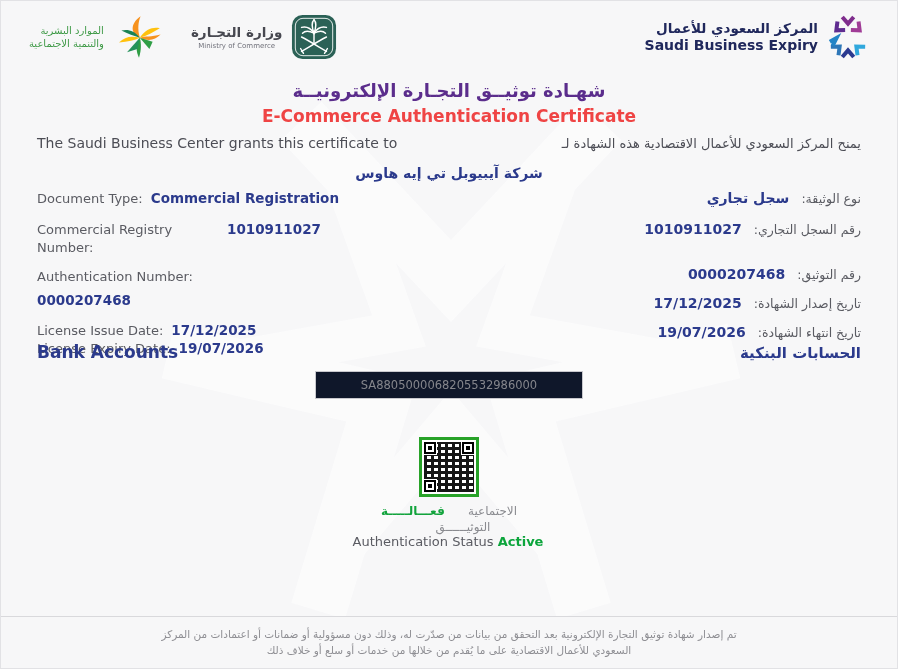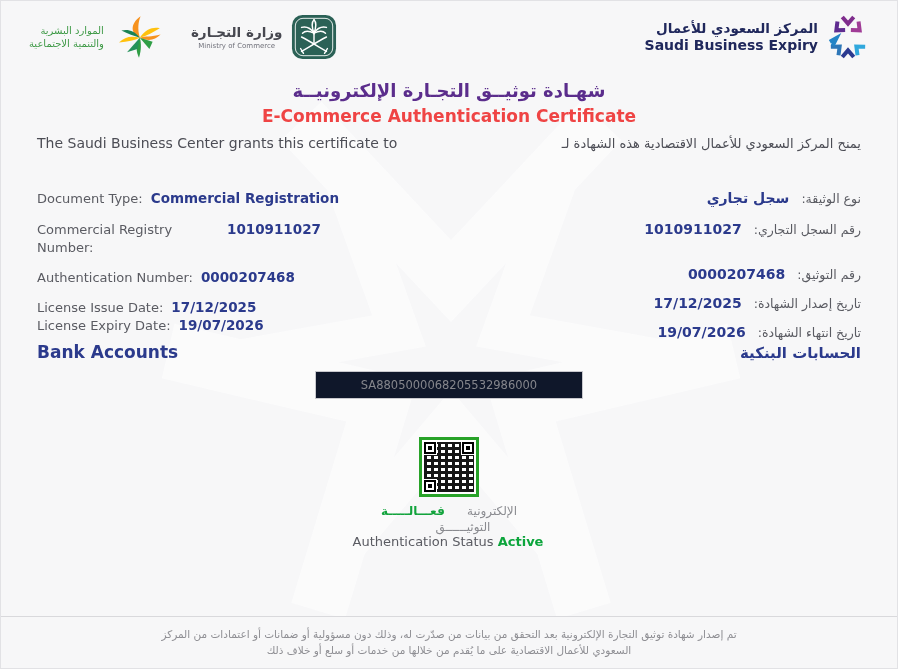--- a/index.html
+++ b/index.html
@@ -32,21 +32,21 @@
   .company{position:absolute;top:164px;left:0;width:100%;text-align:center;font-size:14px;font-weight:bold;color:#2b3a8c;direction:rtl;}
   
   .fields-en{position:absolute;left:36px;top:189px;width:420px;}
   .frow{display:flex;align-items:baseline;gap:8px;}
   .frow .lbl{font-size:13px;color:#5a5b62;}
   .frow .val{font-size:13.5px;font-weight:bold;color:#2b3a8c;}
   .frow.r1{margin-bottom:15px;}
   .frow.r2{margin-bottom:12px;}
   .frow.r2 .lbl{width:152px;line-height:1.4;}
   .frow.r2 .val{margin-left:30px;}
-  .frow.r3{margin-bottom:14px;}
+  .frow.r3{margin-bottom:14px;flex-direction:column;}
   .frow.r4{margin-bottom:2px;}
   .fields-ar{position:absolute;right:36px;top:189px;direction:rtl;text-align:right;}
   .arow{display:flex;align-items:baseline;gap:12px;justify-content:flex-start;}
   .arow .lbl{font-size:12.5px;color:#5a5b62;}
   .arow .val{font-size:14px;font-weight:bold;color:#2b3a8c;}
   .arow.r1{margin-bottom:15px;}
   .arow.r2{margin-bottom:29px;}
   .arow.r3{margin-bottom:13px;}
   .arow.r4{margin-bottom:13px;}
   
@@ -166,20 +166,21 @@
 
   <div class="titles">
     <h1 class="title-ar">شهـادة توثيــق التجـارة الإلكترونيــة</h1>
     <h2 class="title-en">E-Commerce Authentication Certificate</h2>
   </div>
 
   <div class="grant">
     <div class="grant-en">The Saudi Business Center grants this certificate to</div>
     <div class="grant-ar">يمنح المركز السعودي للأعمال الاقتصادية هذه الشهادة لـ</div>
   </div>
+  <div class="company">شركة آيبيوبل تي إيه هاوس</div>
 
   <div class="fields-en">
     <div class="frow r1">
       <span class="lbl">Document Type:</span>
       <span class="val">Commercial Registration</span>
     </div>
     <div class="frow r2">
       <span class="lbl">Commercial Registry Number:</span>
       <span class="val">1010911027</span>
     </div>
@@ -231,21 +232,21 @@
       <div class="qr-inner">
         <div class="finder tl"></div>
         <div class="finder tr"></div>
         <div class="finder bl"></div>
       </div>
     </div>
   </div>
 
   <div class="status-ar">
     <div class="line1">
-      <span>الإلكترونية</span>
+      <span>الاجتماعية</span>
       <span class="green">فعـــالـــــة</span>
     </div>
     <div class="line2">التوثيــــــق</div>
   </div>
 
   <div class="status-en">
     <span>Authentication Status</span>
     <span class="green">Active</span>
   </div>
 

